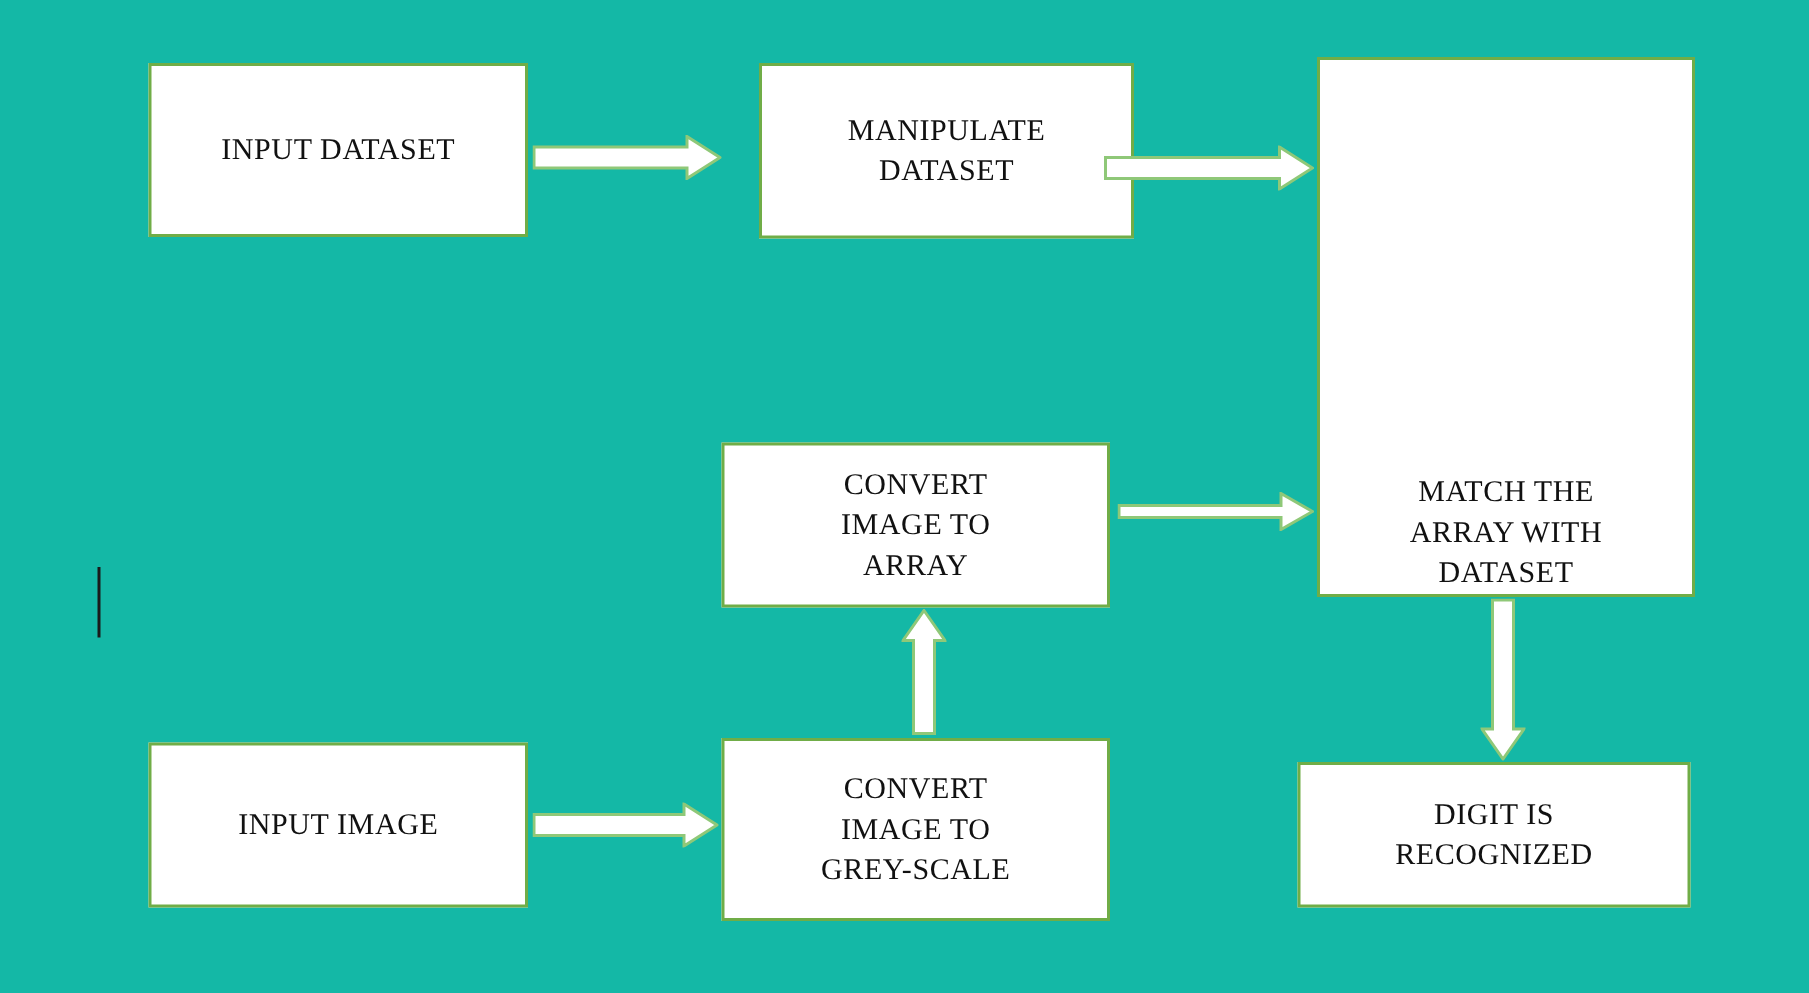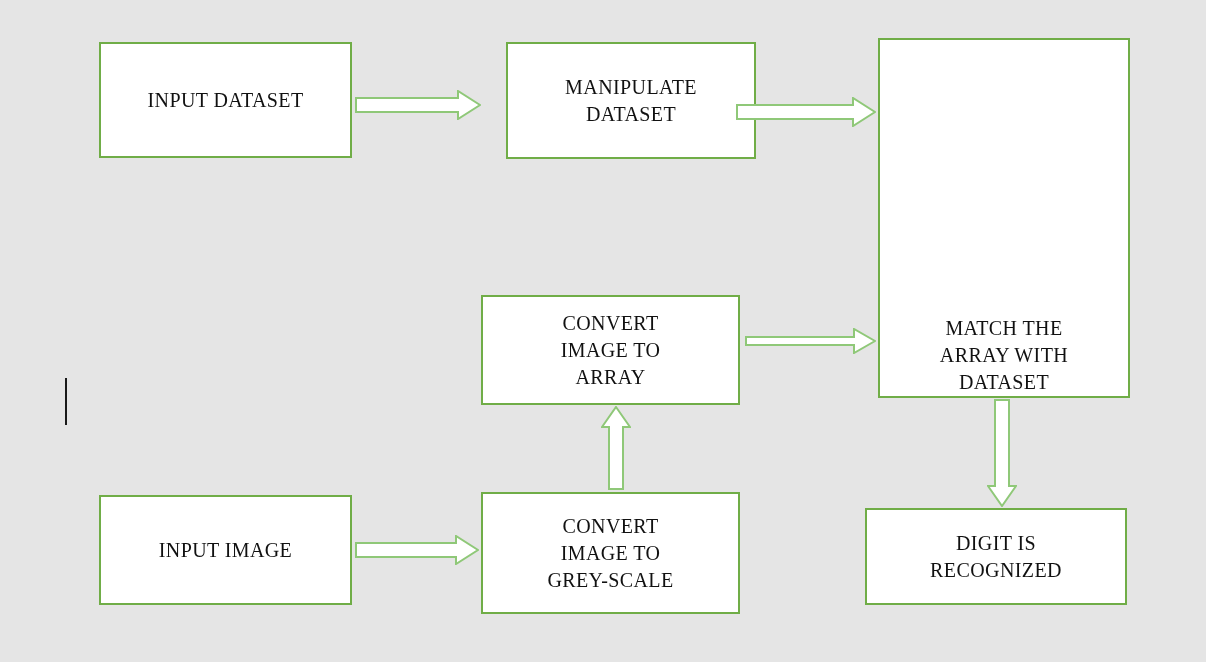--- a/index.html
+++ b/index.html
@@ -5,21 +5,21 @@
   :root{
     --green:#70ad47;
     --arrow:#8fc878;
     --ink:#111111;
   }
   html,body{margin:0;padding:0;background:#ffffff;}
   #canvas{
     position:relative;
     width:1206px;
     height:662px;
-    background:#e5e5e5;
+    background:#14b8a6;
     overflow:hidden;
     font-family:"Liberation Serif","DejaVu Serif",serif;
   }
   .node{
     position:absolute;
     border:2px solid var(--green);
     background:#ffffff;
     display:flex;
     align-items:center;
     justify-content:center;

